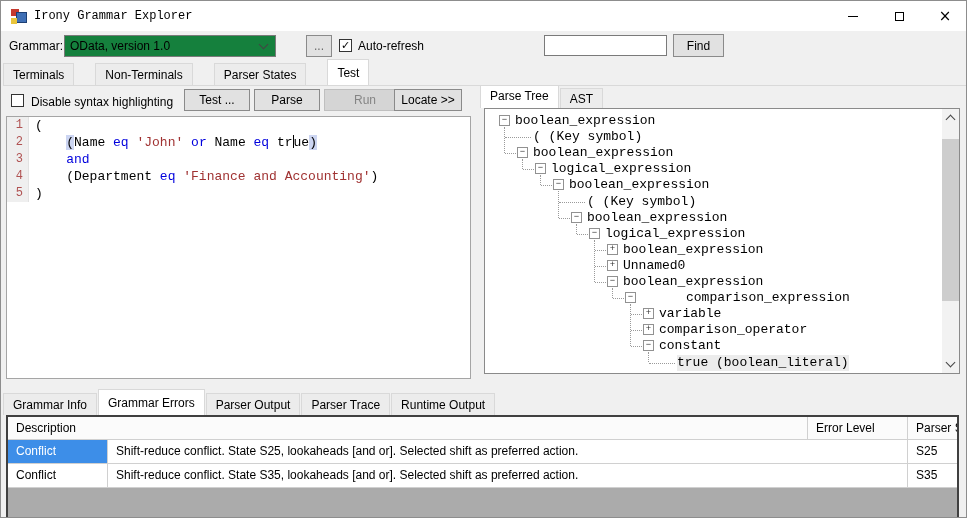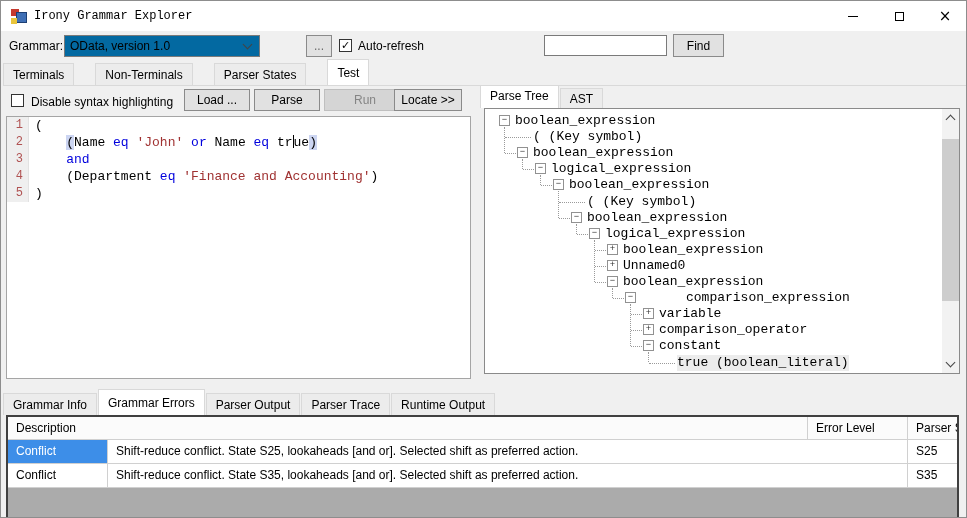--- a/index.html
+++ b/index.html
@@ -20,21 +20,21 @@
   .appicon .sq{position:absolute;}
   .title-text{left:33px;top:8px;font-family:Liberation Mono, monospace;}
   .winbtn{top:0;width:46px;height:30px;display:flex;align-items:center;justify-content:center;cursor:default;}
   .min-glyph{width:10px;height:1px;background:#000;}
   .max-glyph{width:9px;height:9px;border:1px solid #000;}
   .close-glyph{font-size:15px;line-height:15px;font-family:"DejaVu Sans", sans-serif;}
 
   
   .toolbar{left:0;top:30px;width:965px;height:28px;background:var(--ctrl);}
   .lbl{position:absolute;top:8px;}
-  .combo{left:63px;top:4px;width:196px;height:22px;background:#0369a1;border:1px solid #7a7a7a;
+  .combo{left:63px;top:4px;width:212px;height:22px;background:#15803d;border:1px solid #7a7a7a;
          display:flex;align-items:center;padding-left:5px;}
   .chev{width:7px;height:7px;border-right:1px solid #444;border-bottom:1px solid #444;
         transform:rotate(45deg);margin-top:-4px;}
   .combo .chev{position:absolute;right:8px;top:9px;}
   .btn{position:absolute;background:var(--btn);border:1px solid var(--btn-border);
        display:flex;align-items:center;justify-content:center;cursor:default;}
   .btn.disabled{background:#d5d5d5;border-color:#bfbfbf;color:#858585;}
   .browse-btn{left:305px;top:4px;width:26px;height:22px;color:#6a6a6a;}
   .cb{position:absolute;width:13px;height:13px;background:#fff;border:1px solid #333;
       font-size:11px;line-height:11px;text-align:center;}
@@ -134,21 +134,21 @@
 <div class="abs tabstrip maintabs" id="maintabs">
     <div class="tab">Terminals</div>
     <div class="tab">Non-Terminals</div>
     <div class="tab">Parser States</div>
     <div class="tab active">Test</div>
   </div>
 
 <div class="cb" style="left:10px;top:93px;" id="cb-syntax"></div>
 <span class="abs" style="left:30px;top:94px;text-align:right;">Disable syntax highlighting</span>
 <div id="testbuttons">
-    <div class="btn ctrl-btn" style="left: 183px; width: 66px;">Load ...</div>
+    <div class="btn ctrl-btn" style="left: 183px; width: 66px;">Test ...</div>
     <div class="btn ctrl-btn" style="left: 253px; width: 66px;">Parse</div>
     <div class="btn ctrl-btn disabled" style="left: 323px; width: 82px;">Run</div>
     <div class="btn ctrl-btn" style="left: 393px; width: 68px;">Locate &gt;&gt;</div>
   </div>
 
 <div class="abs editor" id="editor">
     <div class="ed-line"><div class="gutter">1</div><div class="code"><span>(</span></div></div>
     <div class="ed-line"><div class="gutter">2</div><div class="code"><span>    </span><span class="tk-hb">(</span><span>Name </span><span class="tk-k">eq</span><span> </span><span class="tk-s">'John'</span><span> </span><span class="tk-k">or</span><span> Name </span><span class="tk-k">eq</span><span> tr</span><span class="caret"></span><span>ue</span><span class="tk-hb">)</span></div></div>
     <div class="ed-line"><div class="gutter">3</div><div class="code"><span>    </span><span class="tk-k">and</span></div></div>
     <div class="ed-line"><div class="gutter">4</div><div class="code"><span>    </span><span>(Department </span><span class="tk-k">eq</span><span> </span><span class="tk-s">'Finance and Accounting'</span><span>)</span></div></div>

